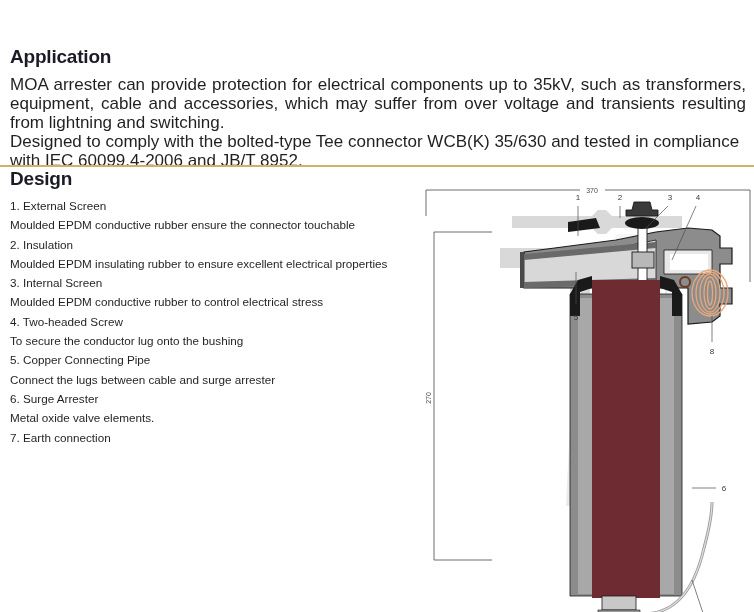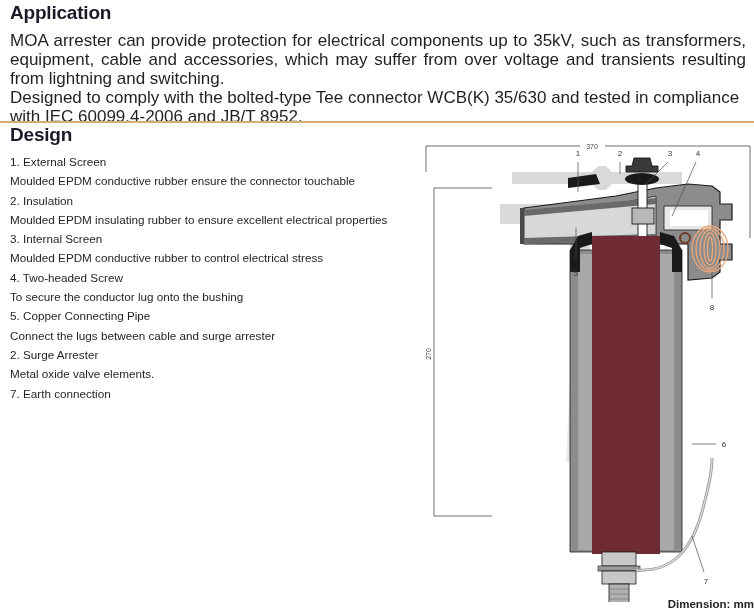--- a/index.html
+++ b/index.html
@@ -13,20 +13,21 @@
     overflow: hidden;
     font-family: "Liberation Sans", sans-serif;
     color: #231f20;
     position: relative;
   }
 
   .page {
     position: relative;
     width: 754px;
     height: 544px;
+    margin-top: 44px;
   }
 
   
   .section-title {
     font-size: 19px;
     font-weight: bold;
     color: #1b1b28;
     letter-spacing: -0.2px;
     margin: 0;
   }
@@ -158,21 +159,21 @@
         <div class="design-head">4. Two-headed Screw</div>
         <div class="design-desc">To secure the conductor lug onto the bushing</div>
       </div>
 
       <div class="design-item">
         <div class="design-head">5. Copper Connecting Pipe</div>
         <div class="design-desc">Connect the lugs between cable and surge arrester</div>
       </div>
 
       <div class="design-item">
-        <div class="design-head">2. Surge Arrester</div>
+        <div class="design-head">6. Surge Arrester</div>
         <div class="design-desc">Metal oxide valve elements.</div>
       </div>
 
       <div class="design-item">
         <div class="design-head">7. Earth connection</div>
       </div>
 
 
     </div>
   </div>

